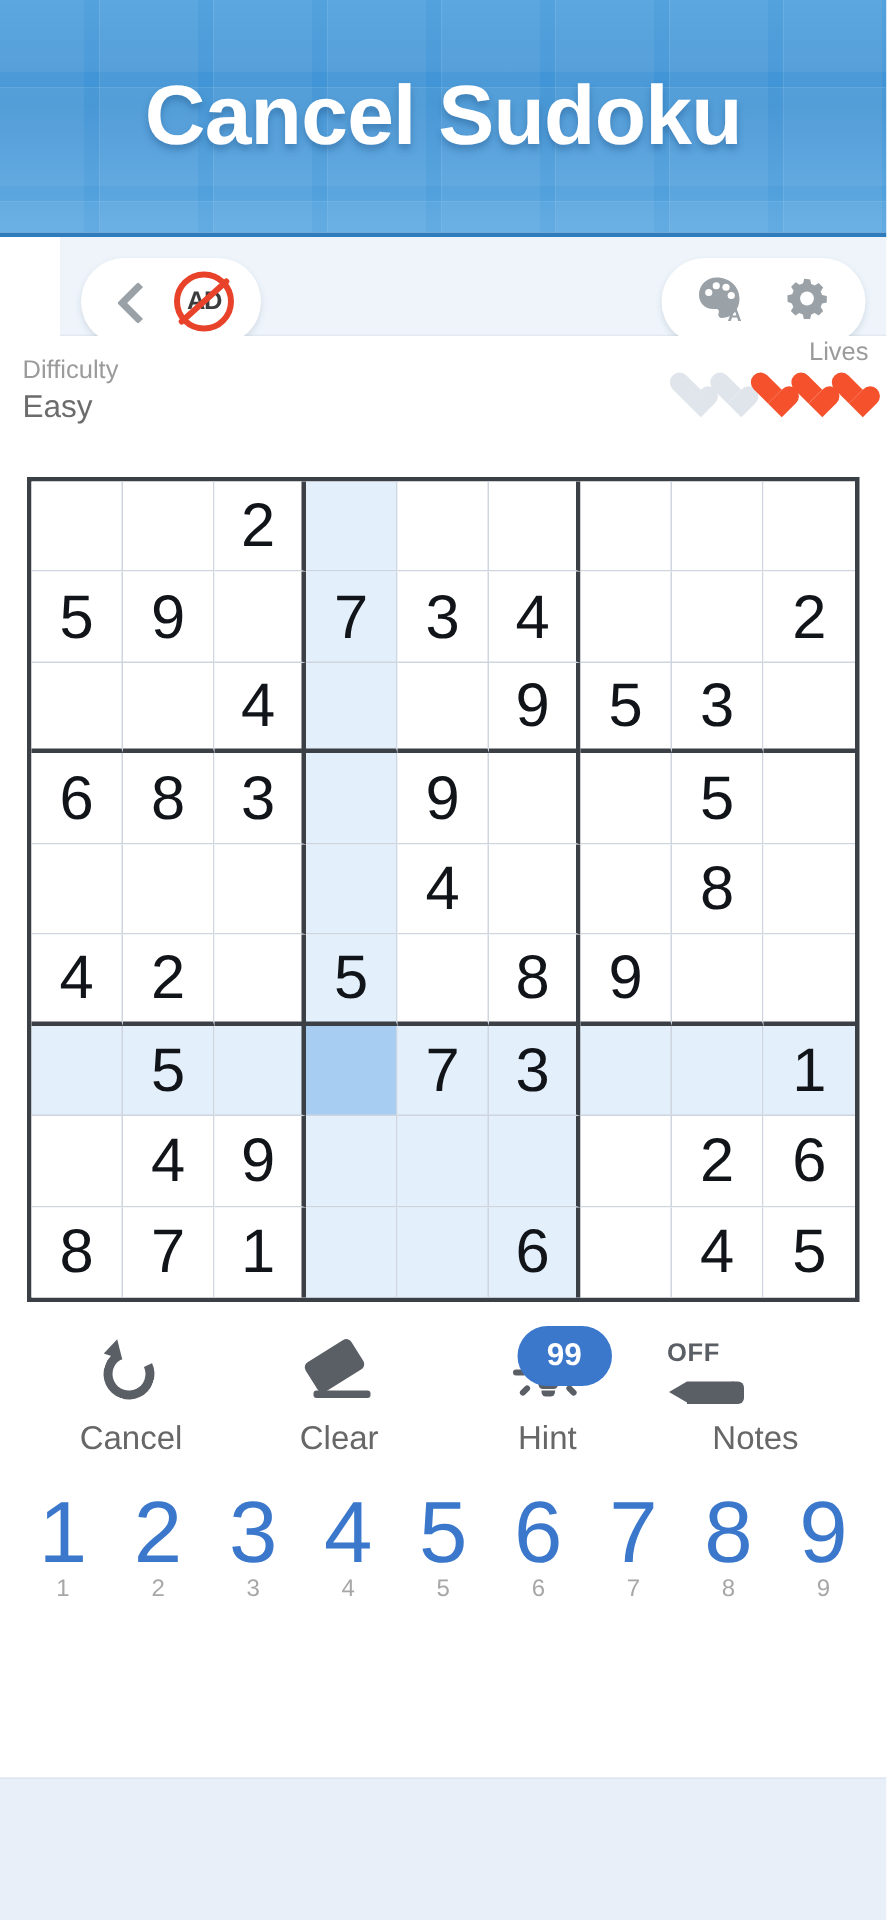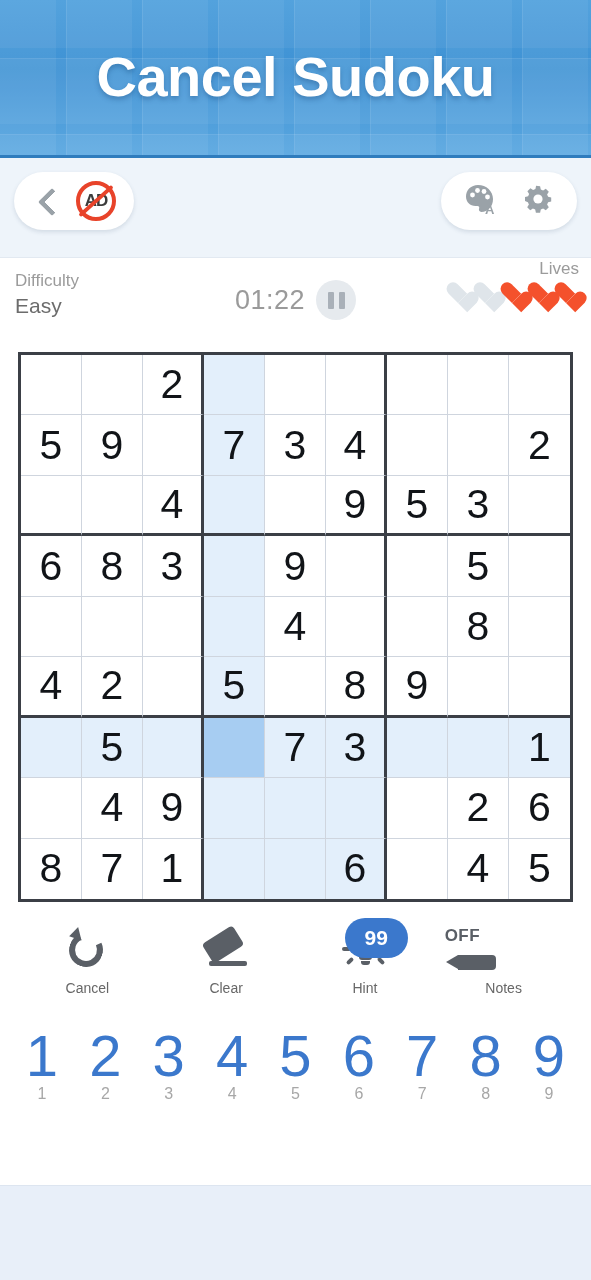--- a/index.html
+++ b/index.html
@@ -43,23 +43,24 @@
     font-size:56px;
     font-weight:bold;
     color:#ffffff;
     letter-spacing:-.5px;
     text-shadow:0 3px 5px rgba(20,70,120,.35);
   }
 
   
   .toolbar {
     position:relative;
-    height:100px;
+    height:66px;
     background:#eef4fa;
     border-bottom:1px solid #e2e9f1;
+    margin-left:40px;
   }
   .pill {
     position:absolute;
     top:14px;
     height:58px;
     background:#ffffff;
     border-radius:29px;
     box-shadow:0 2px 4px rgba(60,90,120,.16);
     display:flex;
     align-items:center;
@@ -148,21 +149,21 @@
   .cell.hl { background:#e3effb; }
   .cell.sel { background:#a7cdf2; }
 
   
   .actions {
     display:flex; justify-content:space-around; align-items:flex-start;
     padding:20px 18px 0 18px; height:112px;
   }
   .action { width:118px; text-align:center; position:relative; }
   .action .glyph { height:56px; display:flex; align-items:center; justify-content:center; position:relative; }
-  .action .lbl { font-size:14px; color:#676767; margin-top:2px; }
+  .action .lbl { font-size:22px; color:#676767; margin-top:2px; }
 
   
   .undo-icon { width:42px; height:42px; position:relative; }
   .undo-icon .ring {
     position:absolute; left:3px; top:4px; width:34px; height:34px;
     border:6px solid #5a5f66; border-radius:50%;
     border-top-color:transparent; transform:rotate(20deg);
   }
   .undo-icon .arrow {
     position:absolute; left:3px; top:-1px;
@@ -267,27 +268,20 @@
     </span>
   </div>
 </div>
 
 <div class="status">
   <div class="difficulty">
     <div class="lbl">Difficulty</div>
     <div class="val">Easy</div>
   </div>
 
-  <div class="timer-wrap">
-    <div class="timer-text">01:22</div>
-    <div class="pause-btn">
-      <i></i>
-      <i></i>
-    </div>
-  </div>
 
   <div class="lives">
     <div class="lbl">Lives</div>
     <div class="hearts" id="hearts">
         <div class="heart" style="--hc: #dfe5ea;"></div>
         <div class="heart" style="--hc: #dfe5ea;"></div>
         <div class="heart" style="--hc: #f4512c;"></div>
         <div class="heart" style="--hc: #f4512c;"></div>
         <div class="heart" style="--hc: #f4512c;"></div>
       </div>

